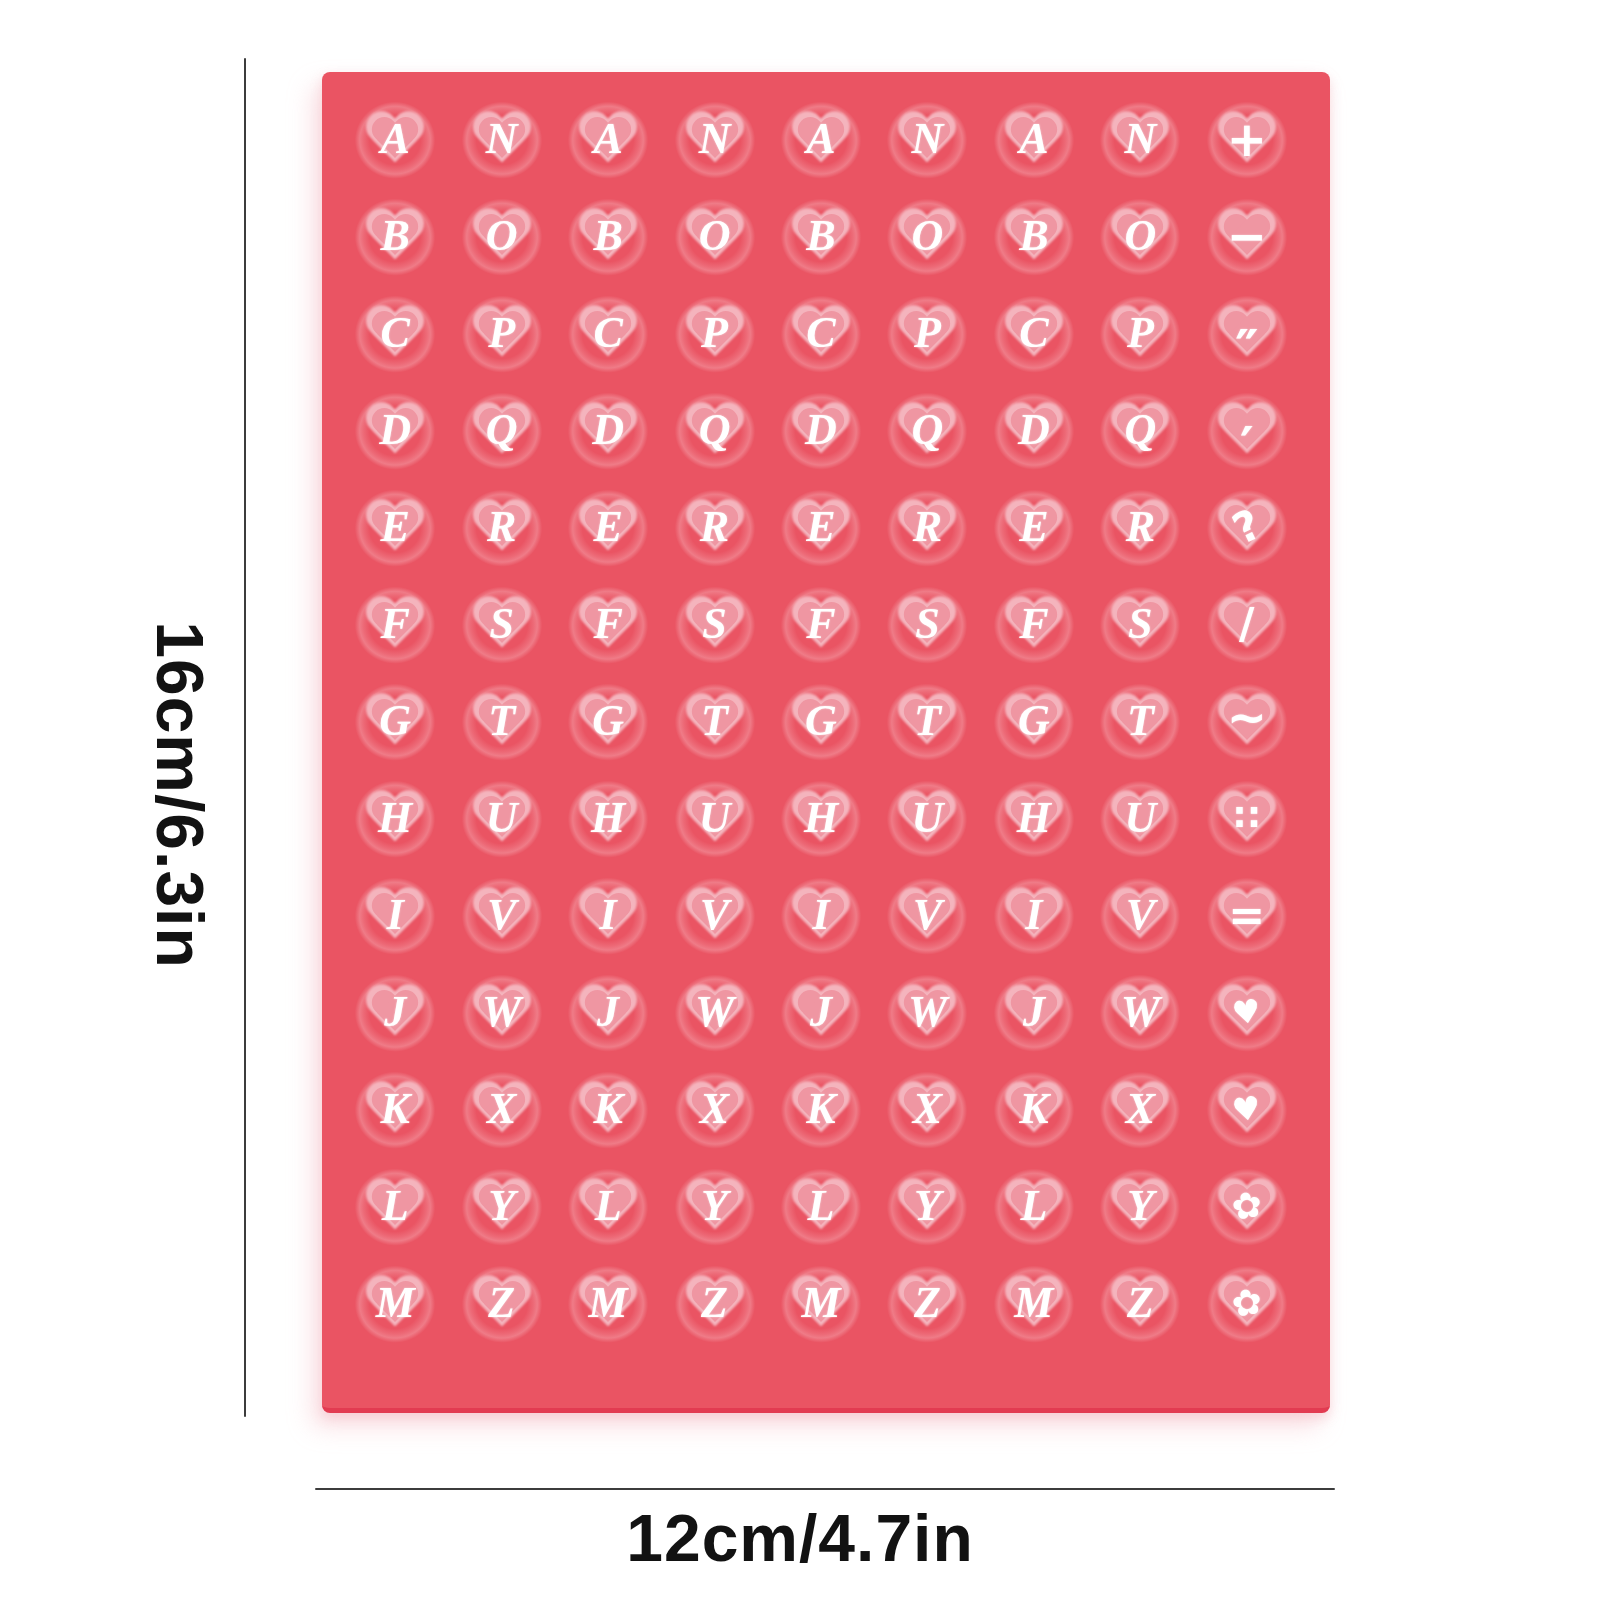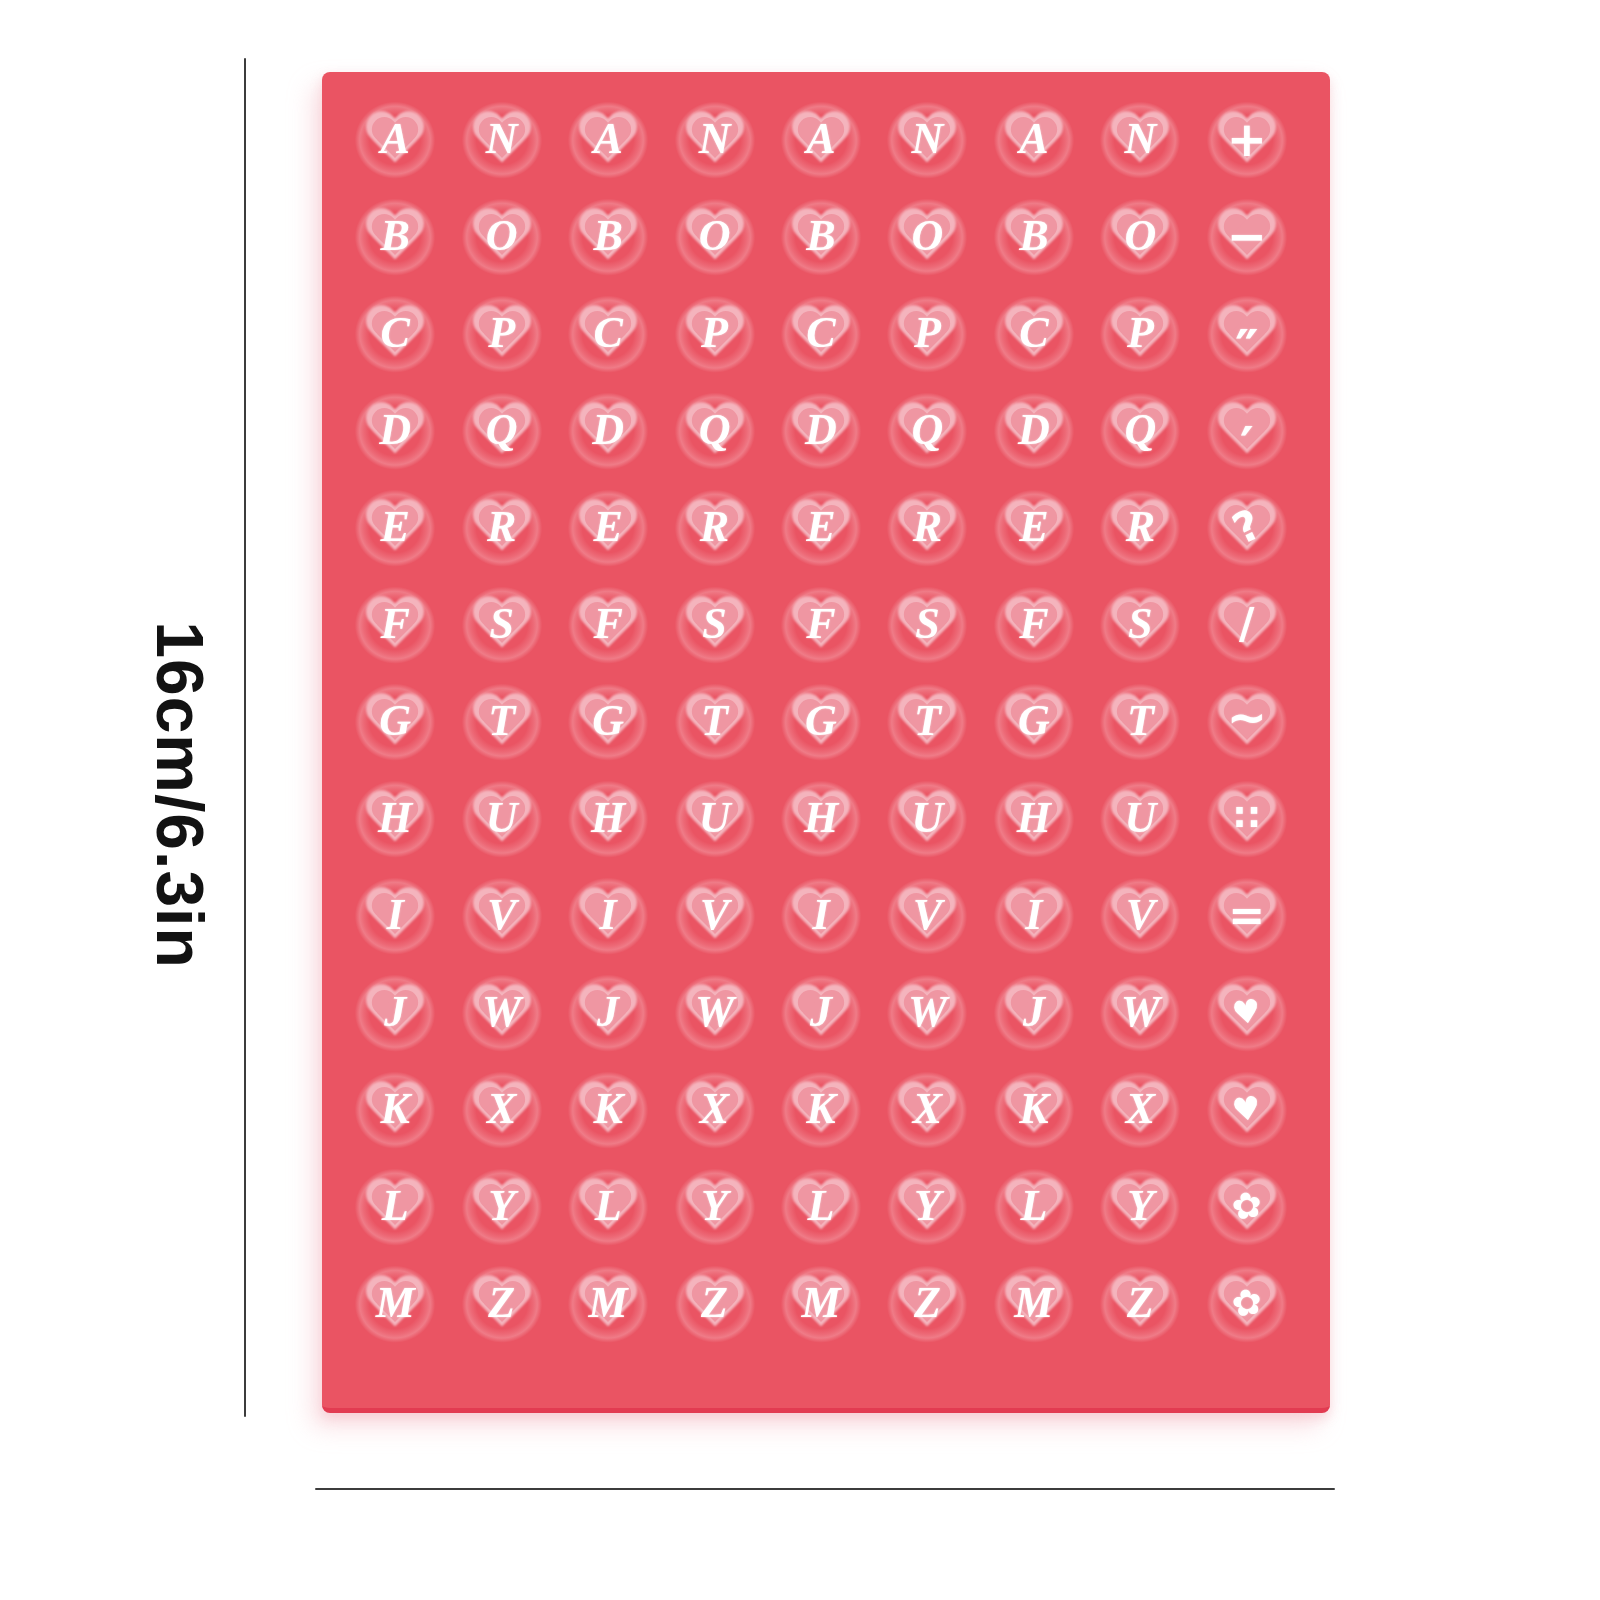--- a/index.html
+++ b/index.html
@@ -690,14 +690,15 @@
         </div>
         <div class="cell">
           <span class="hh h-outer"></span>
           <span class="hh h-inner"></span>
           <span class="glyph sym sym-flower">✿</span>
         </div>
       </div>
   </div>
 
   <div class="hline"></div>
+  <div class="hlabel">12cm/4.7in</div>
 
 </div>
 
 </body></html>

